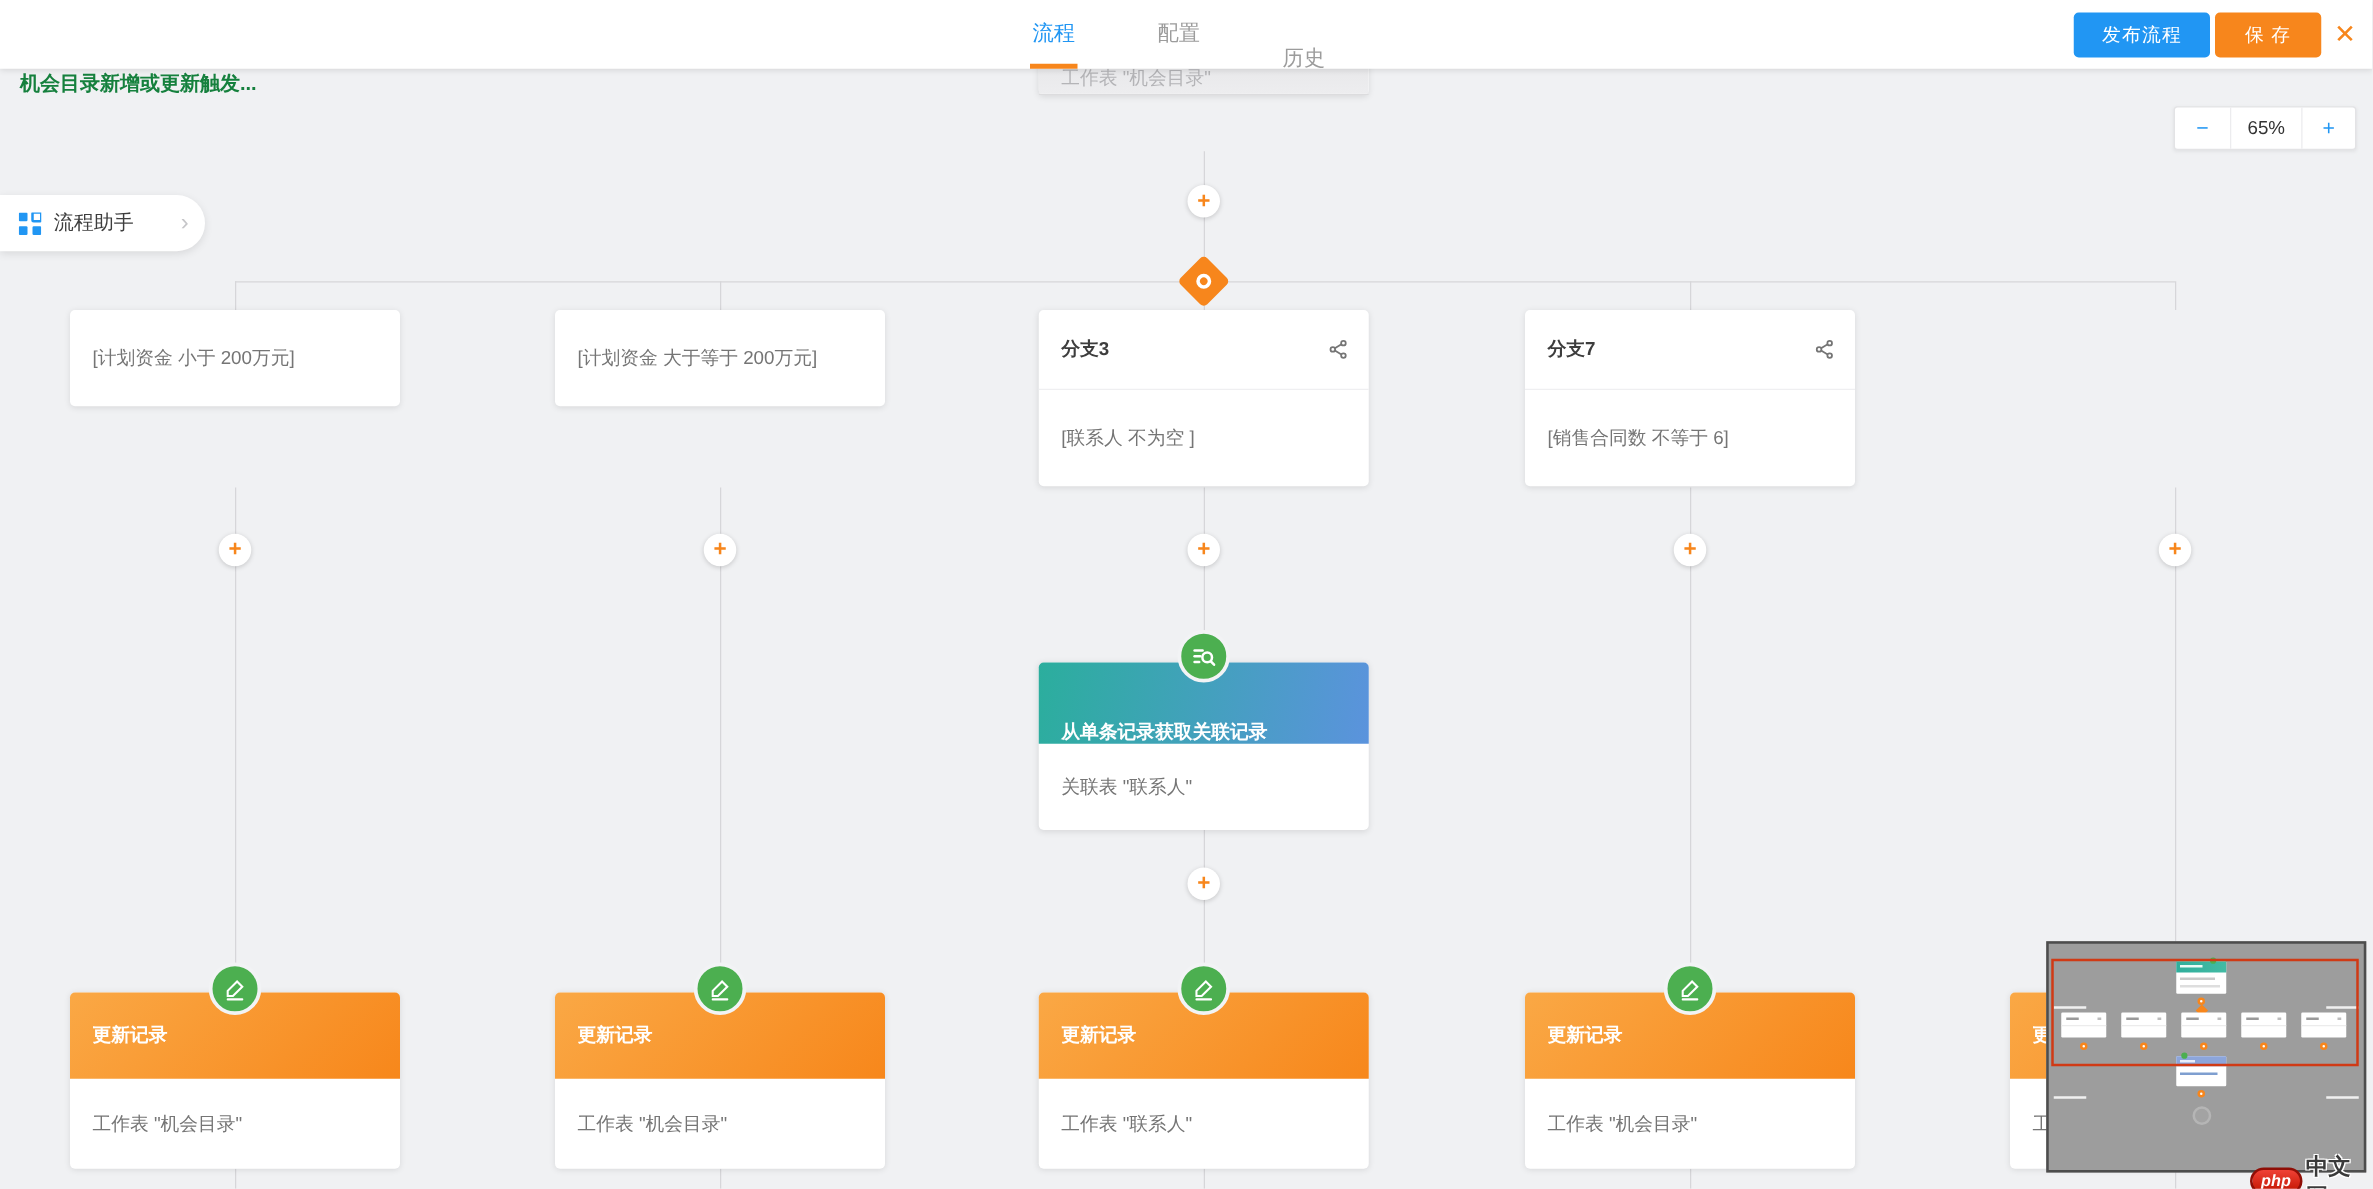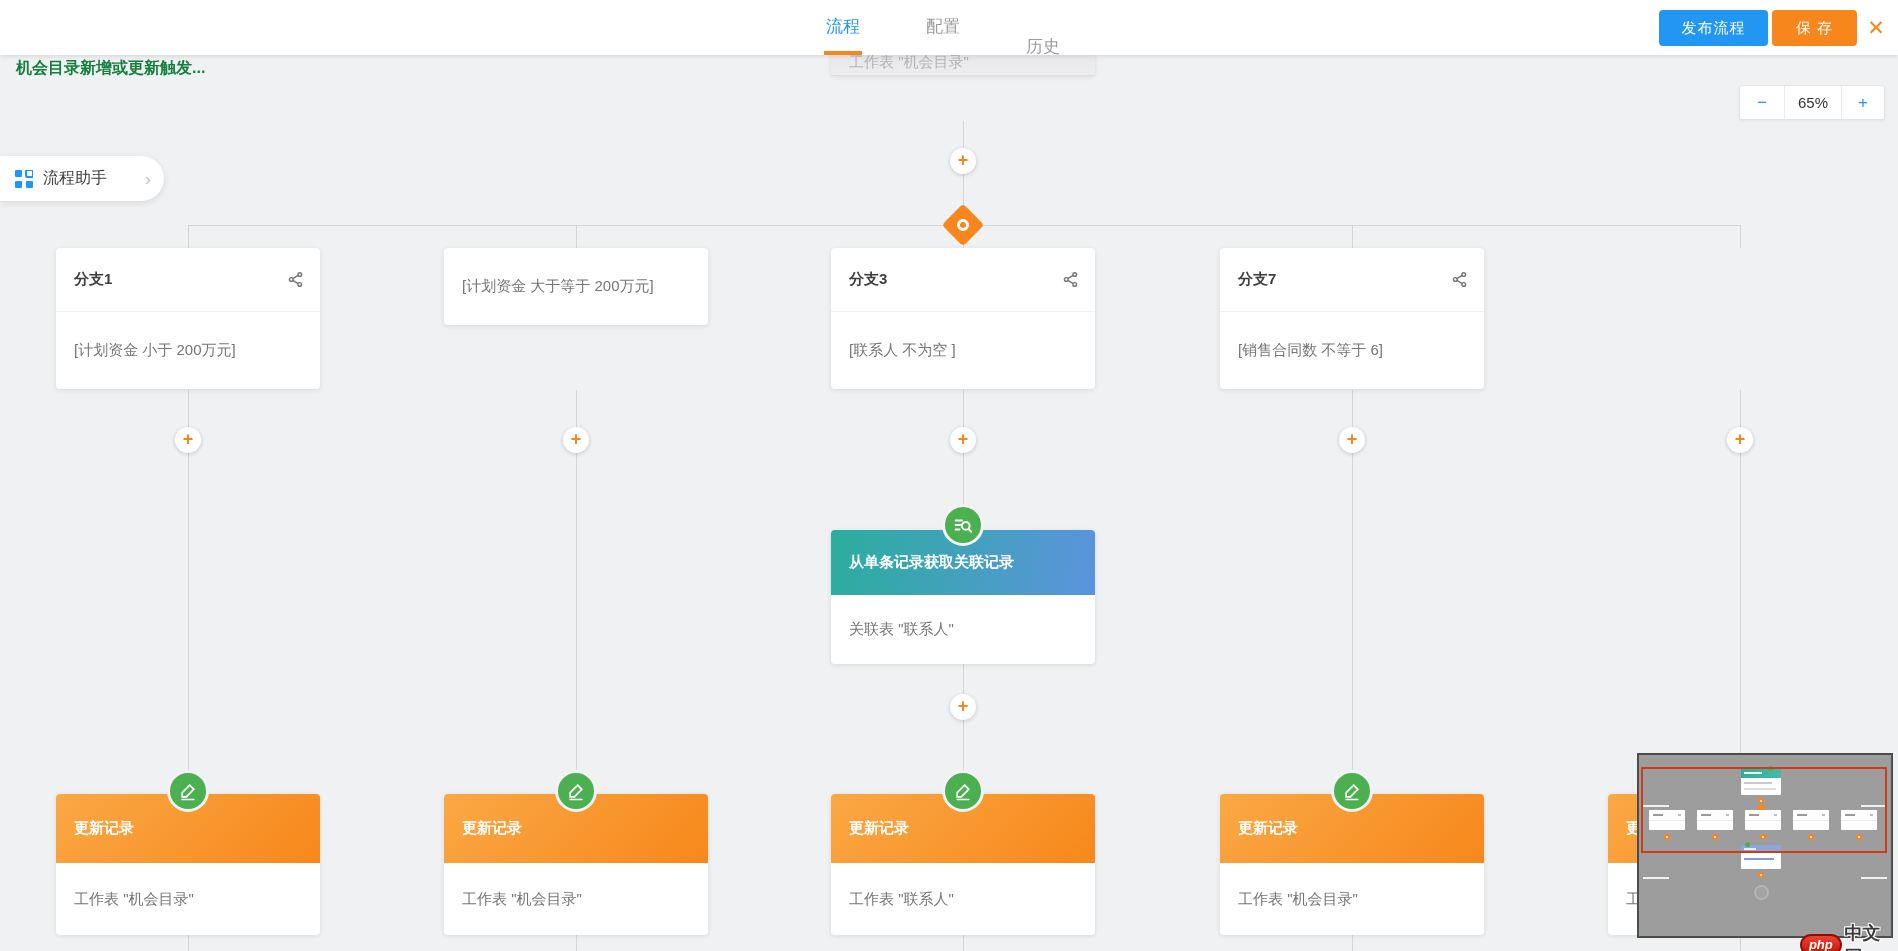--- a/index.html
+++ b/index.html
@@ -66,21 +66,21 @@
   .trigger-body { height:45px; }
   .trigger-body .txt { color:#bcbcbf; }
 
   .branch-card { top:248px; }
   .branch-head { height:64px; display:flex; align-items:center; padding:0 16px 0 18px;
                  border-bottom:1px solid #efeff1; }
   .branch-head .ttl { font-size:15px; font-weight:700; color:#3d3d3d; flex:1; }
   .branch-body { height:77px; }
 
   .lookup-card { left:831px; top:530px; }
-  .lookup-head { height:65px; border-radius:4px 4px 0 0; display:flex; align-items:center; padding:0 18px;
+  .lookup-head { height:65px; border-radius:4px 4px 0 0; display:flex; align-items:flex-end; padding:0 18px;
                  background:linear-gradient(100deg,#2bae9d,#5b93dd); }
   .lookup-head .ttl { color:#fff; font-size:15px; font-weight:700; }
   .lookup-body { height:69px; }
 
   .update-card { top:794px; }
   .update-head { height:69px; border-radius:4px 4px 0 0; display:flex; align-items:center; padding:0 18px;
                  background:linear-gradient(135deg,#faa845,#f7871b); }
   .update-head .ttl { color:#fff; font-size:15px; font-weight:700; }
   .update-body { height:72px; }
 
@@ -141,30 +141,20 @@
     <div class="ring"></div>
   </div>
 
 <div class="card trigger-card">
   <div class="trigger-head">
     <span>工作表 "机会目录"</span>
   </div>
 </div>
 
 <div class="card branch-card" style="left:56px;">
-  <div class="branch-head">
-      <span class="ttl">分支1</span>
-    <svg class="share-ic" viewBox="0 0 24 24" fill="none" stroke="#757575" stroke-width="2">
-        <circle cx="18" cy="5" r="2.6"></circle>
-        <circle cx="6" cy="12" r="2.6"></circle>
-        <circle cx="18" cy="19" r="2.6"></circle>
-        <line x1="8.3" y1="10.8" x2="15.7" y2="6.2"></line>
-        <line x1="8.3" y1="13.2" x2="15.7" y2="17.8"></line>
-      </svg>
-  </div>
   <div class="body branch-body">
       <span>[计划资金 小于 200万元]</span>
     </div>
 </div>
 <div class="card branch-card" style="left:444px;">
   <div class="body branch-body">
       <span>[计划资金 大于等于 200万元]</span>
     </div>
 </div>
 <div class="card branch-card" style="left:831px;">

